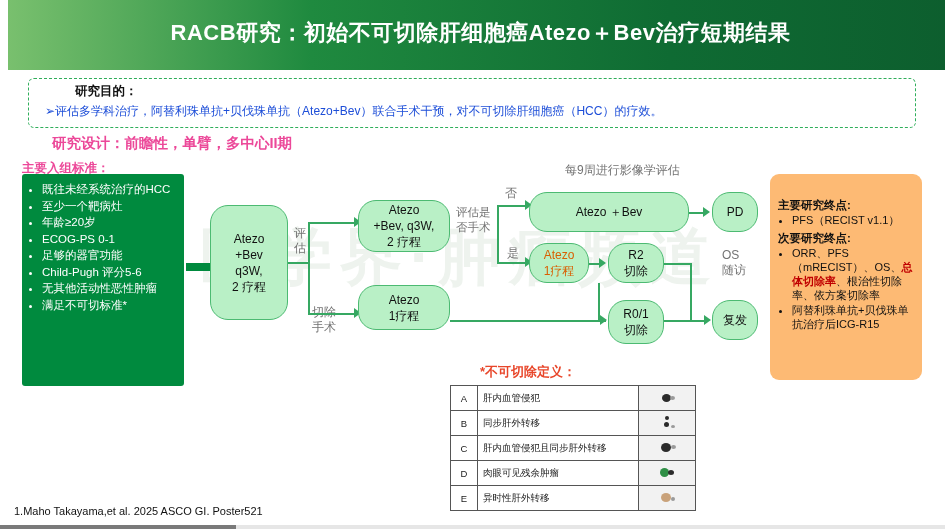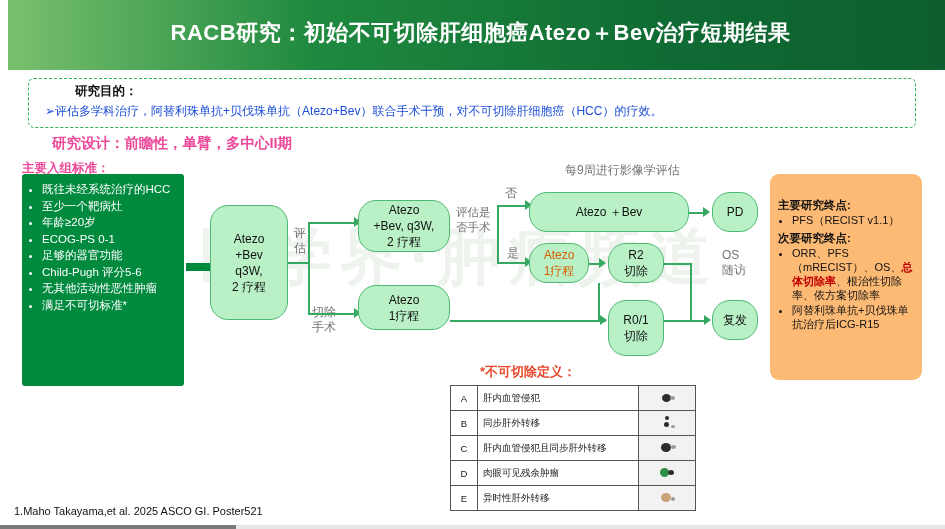--- a/index.html
+++ b/index.html
@@ -206,21 +206,21 @@
   <div class="ln h" style="left:689px;top:212px;width:16px;"></div>
   <div class="ah" style="left:703px;top:207px;"></div>
 
   <div class="fbox center orange" style="left:529px;top:243px;width:60px;height:40px;">Atezo
 1疗程</div>
   <div class="fbox center" style="left:608px;top:243px;width:56px;height:40px;">R2
 切除</div>
   <div class="ln h" style="left:589px;top:263px;width:12px;"></div>
   <div class="ah" style="left:599px;top:258px;"></div>
 
-  <div class="fbox center" style="left:608px;top:300px;width:56px;height:56px;text-align:center;">R0/1
+  <div class="fbox center" style="left:608px;top:300px;width:56px;height:44px;text-align:center;">R0/1
 切除</div>
   <div class="ln v" style="left:598px;top:283px;height:37px;"></div>
   <div class="ln h" style="left:598px;top:320px;width:8px;"></div>
   <div class="ah" style="left:600px;top:315px;"></div>
   <div class="ln h" style="left:450px;top:320px;width:148px;"></div>
 
   <div class="fbox center" style="left:712px;top:300px;width:46px;height:40px;">复发</div>
   <div class="ln h" style="left:664px;top:320px;width:42px;"></div>
   <div class="ah" style="left:704px;top:315px;"></div>
   <div class="ln v" style="left:690px;top:263px;height:57px;"></div>

